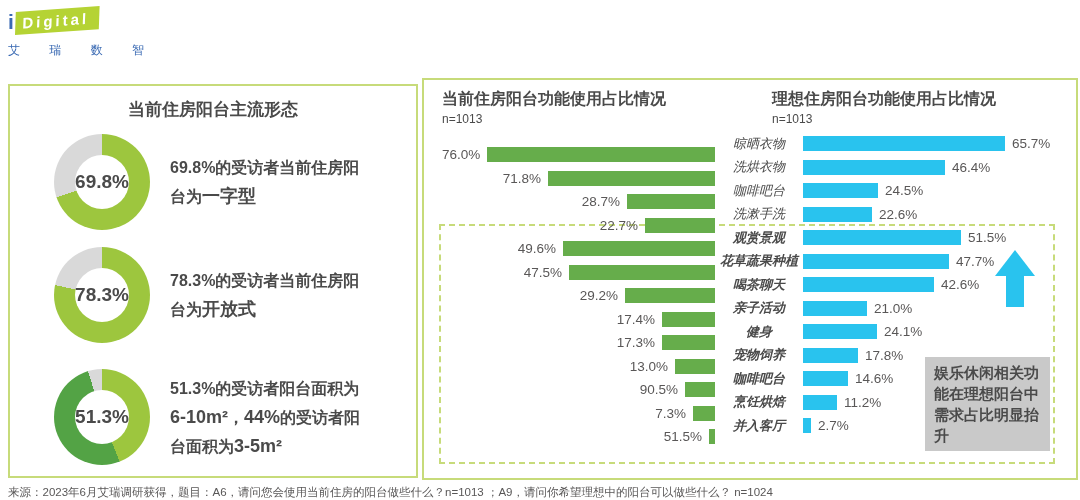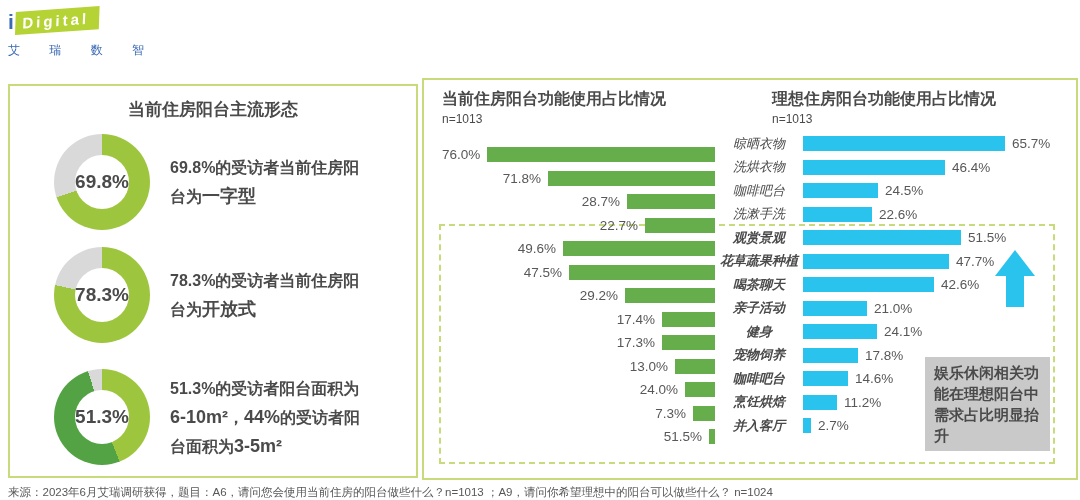--- a/index.html
+++ b/index.html
@@ -225,21 +225,21 @@
             <div class="bar green" style="width: 40px;"></div>
           </div>
           <div class="zone-mid hl">宠物饲养</div>
           <div class="zone-right">
             <div class="bar blue" style="width: 55px;"></div>
             <span class="val">17.8%</span>
           </div>
         </div>
         <div class="bar-row">
           <div class="zone-left">
-            <span class="val">24.0%</span>
+            <span class="val">90.5%</span>
             <div class="bar green" style="width: 30px;"></div>
           </div>
           <div class="zone-mid hl">咖啡吧台</div>
           <div class="zone-right">
             <div class="bar blue" style="width: 45px;"></div>
             <span class="val">14.6%</span>
           </div>
         </div>
         <div class="bar-row">
           <div class="zone-left">

